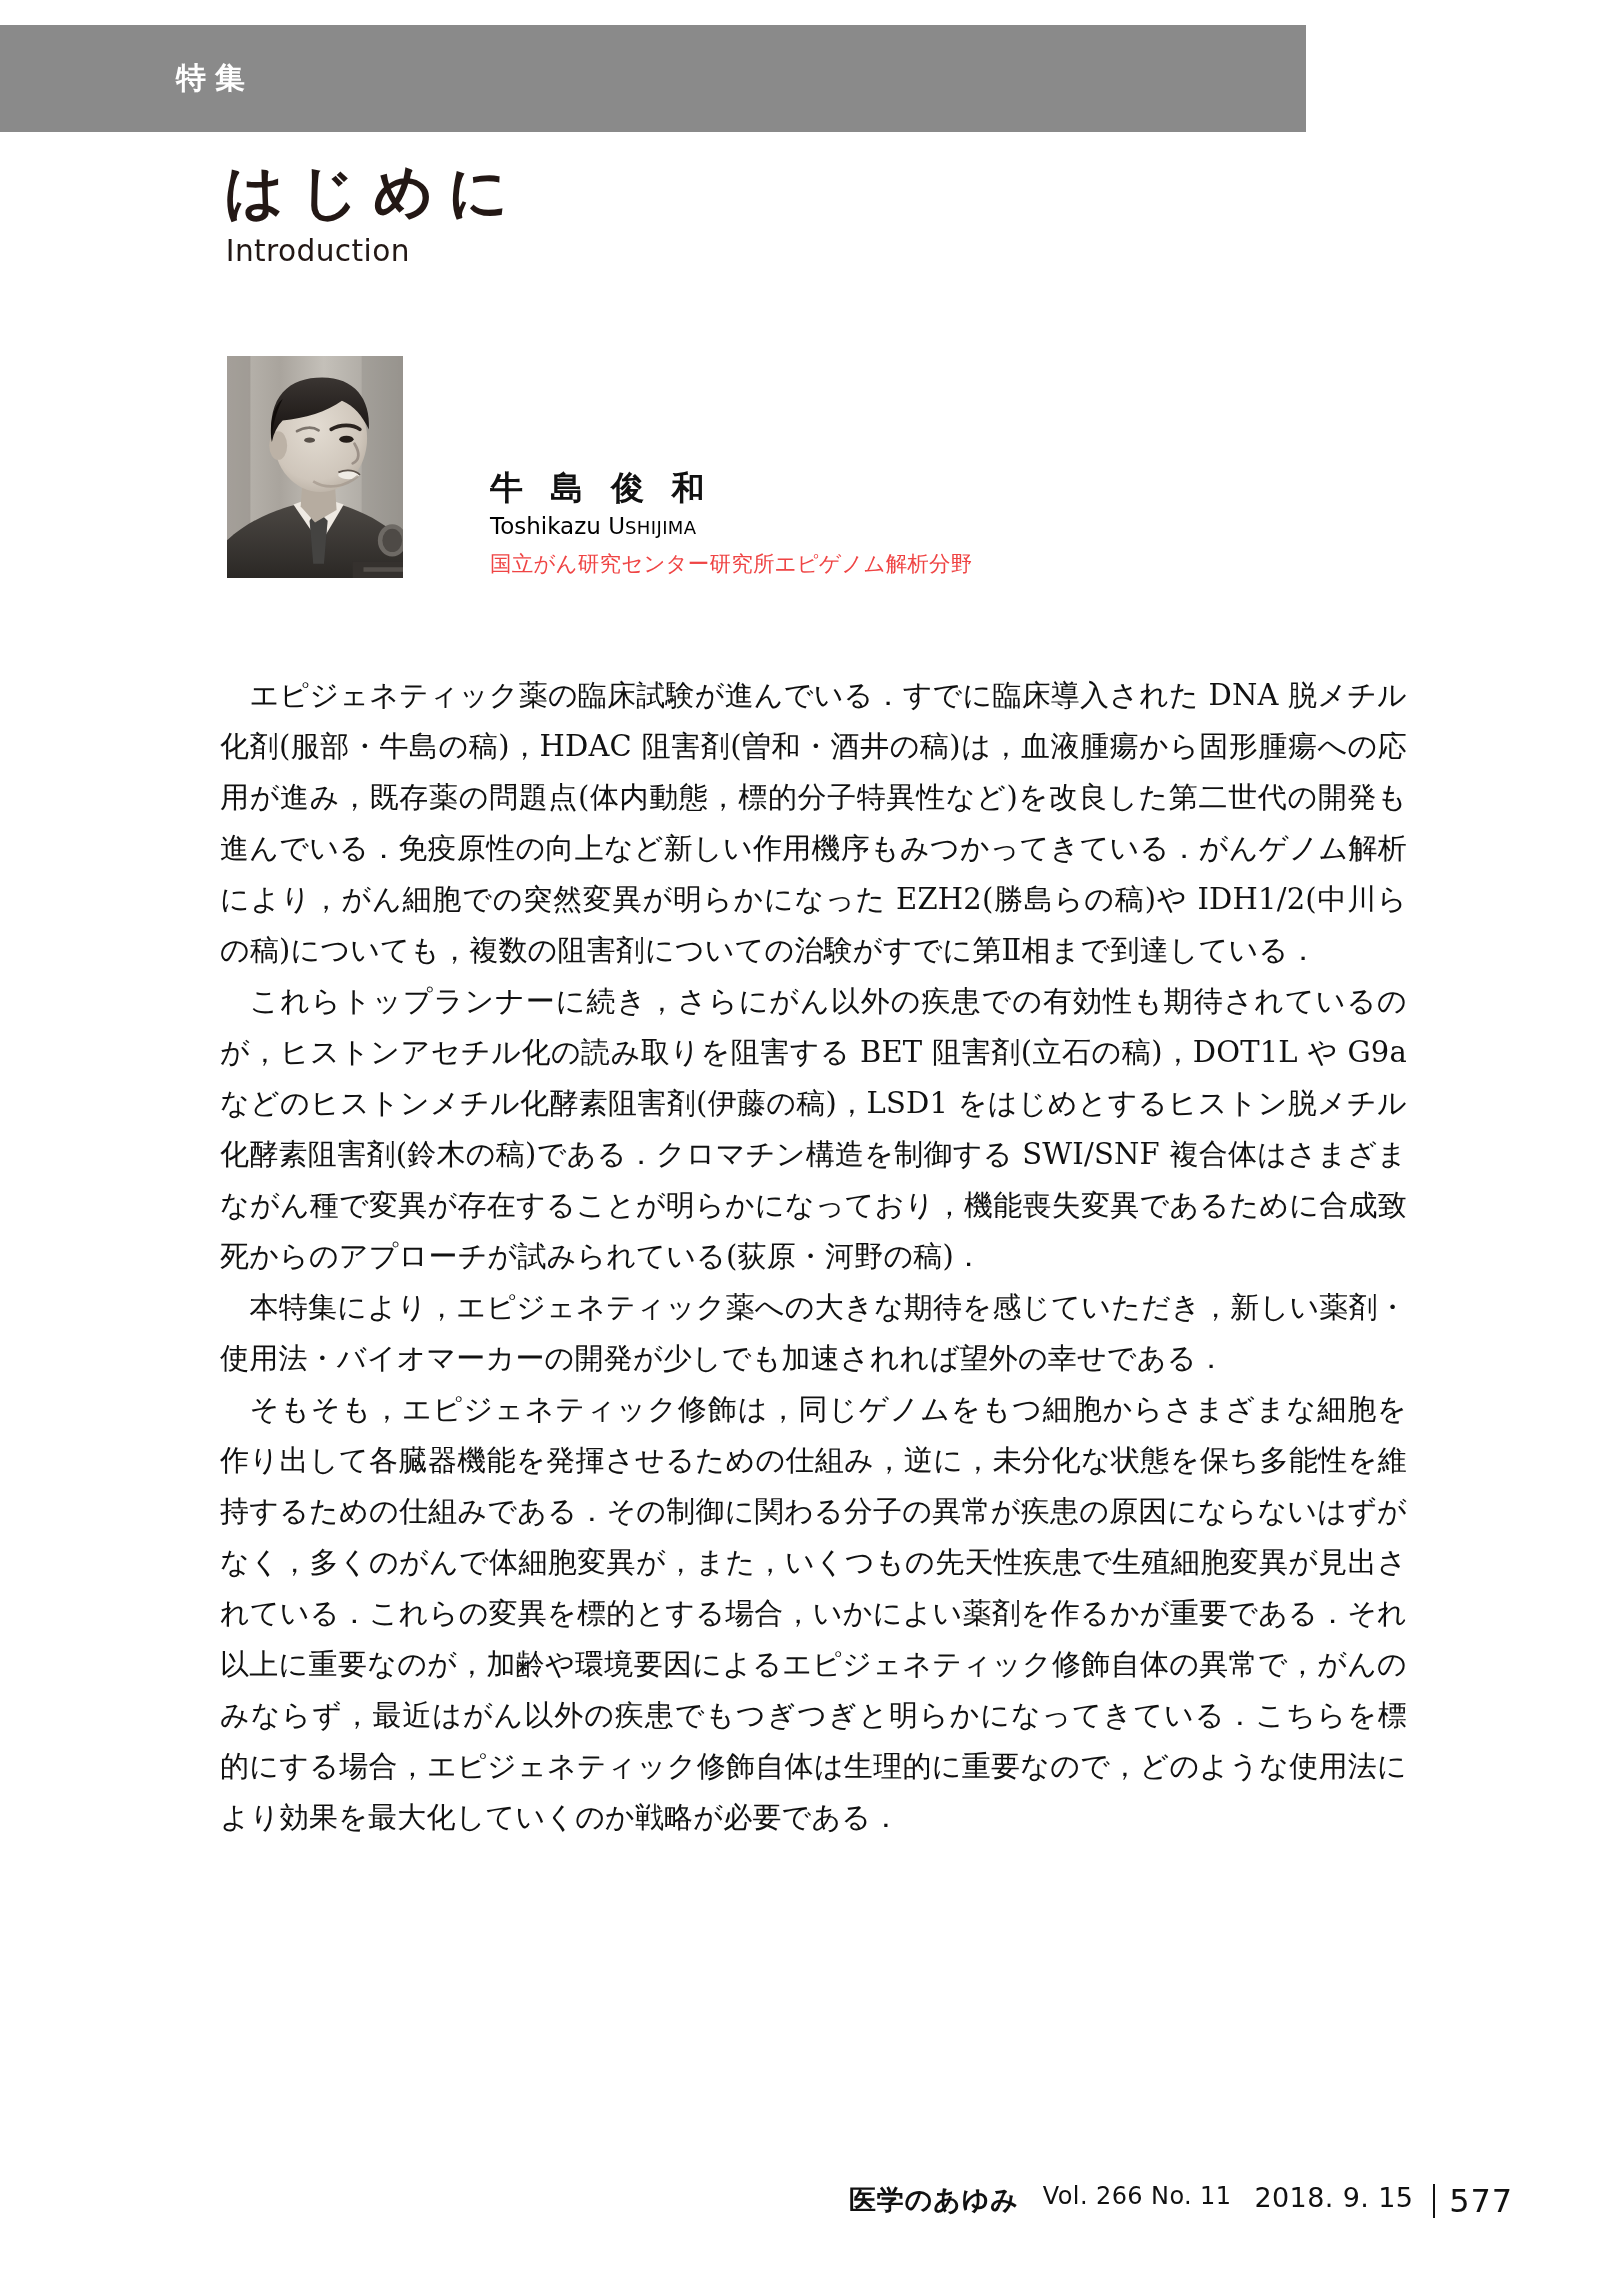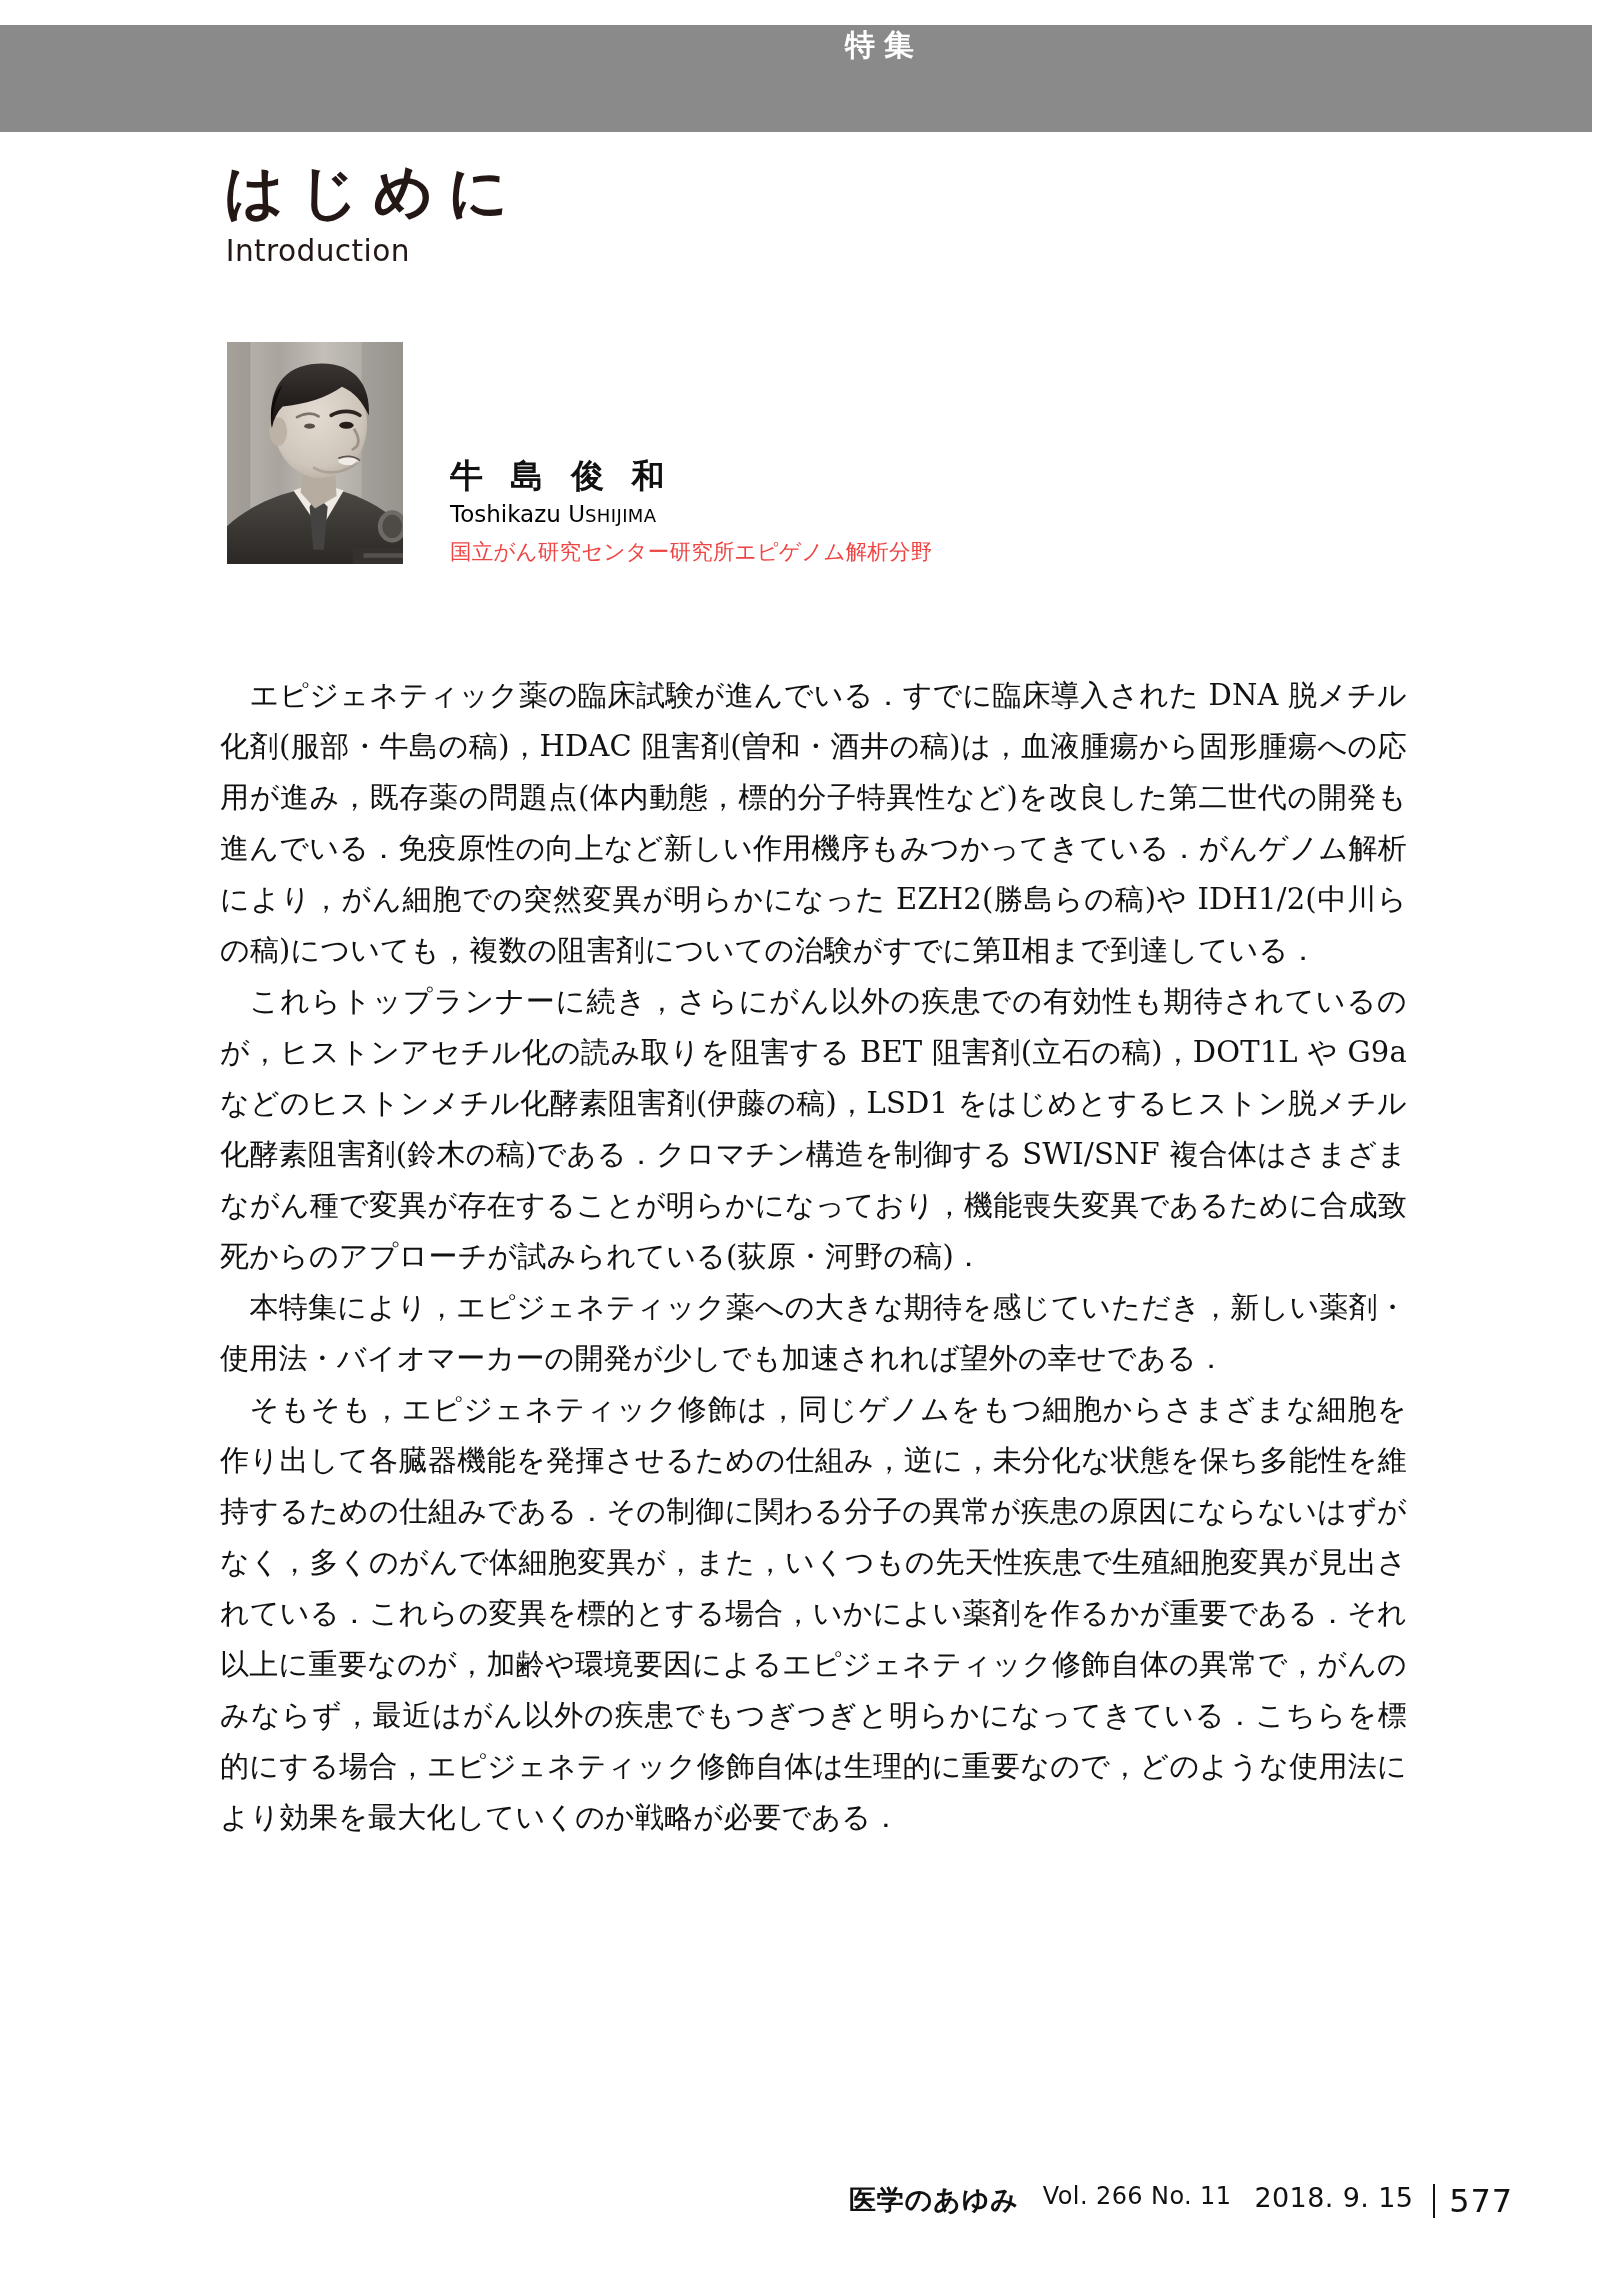--- a/index.html
+++ b/index.html
@@ -18,28 +18,27 @@
     background: #ffffff;
     overflow: hidden;
     box-sizing: border-box;
   }
 
   
   .banner {
     position: absolute;
     left: 0;
     top: 25px;
-    width: 1592px;
+    width: 1306px;
     height: 107px;
     background: #8a8a8a;
     display: flex;
     align-items: center;
     box-sizing: border-box;
     padding-left: 176px;
-    flex-direction: column;
   }
   .banner-kicker {
     color: #ffffff;
     font-family: "DejaVu Sans", "Liberation Sans", sans-serif;
     font-size: 30px;
     font-weight: 600;
     letter-spacing: 9px;
     white-space: nowrap;
   }
   .banner-title {
@@ -74,23 +73,24 @@
     font-weight: 400;
     color: #231815;
     letter-spacing: 0.4px;
     margin: 9px 0 0 1.8px;
   }
 
   
   .author-block {
     position: absolute;
     left: 227px;
-    top: 341px;
+    top: 353px;
     display: flex;
-    align-items: center;
+    align-items: flex-end;
+    gap: 40px;
   }
   .portrait {
     width: 176px;
     height: 222px;
     position: relative;
     overflow: hidden;
     background: #b9b5ae;
     flex: none;
   }
   .portrait svg { display: block; width: 100%; height: 100%; }

